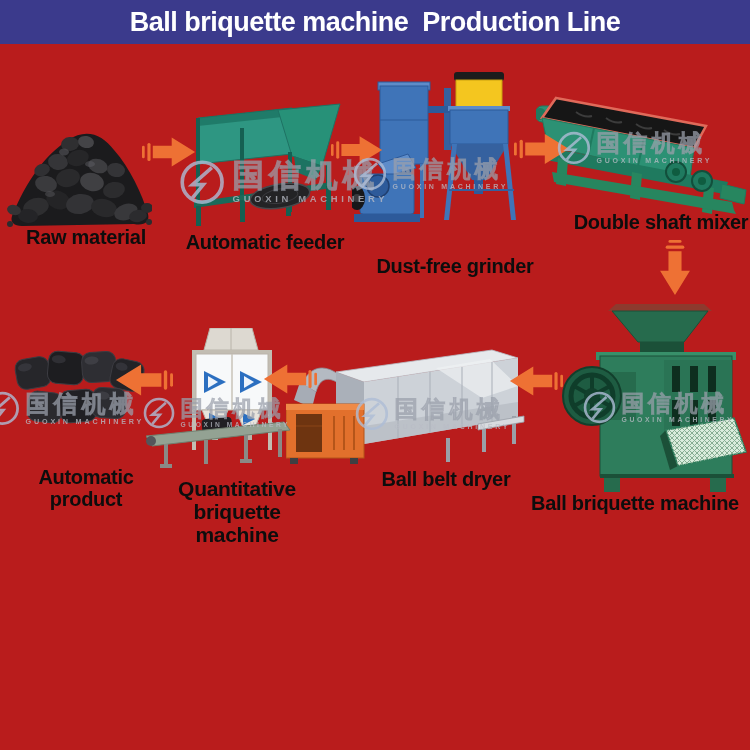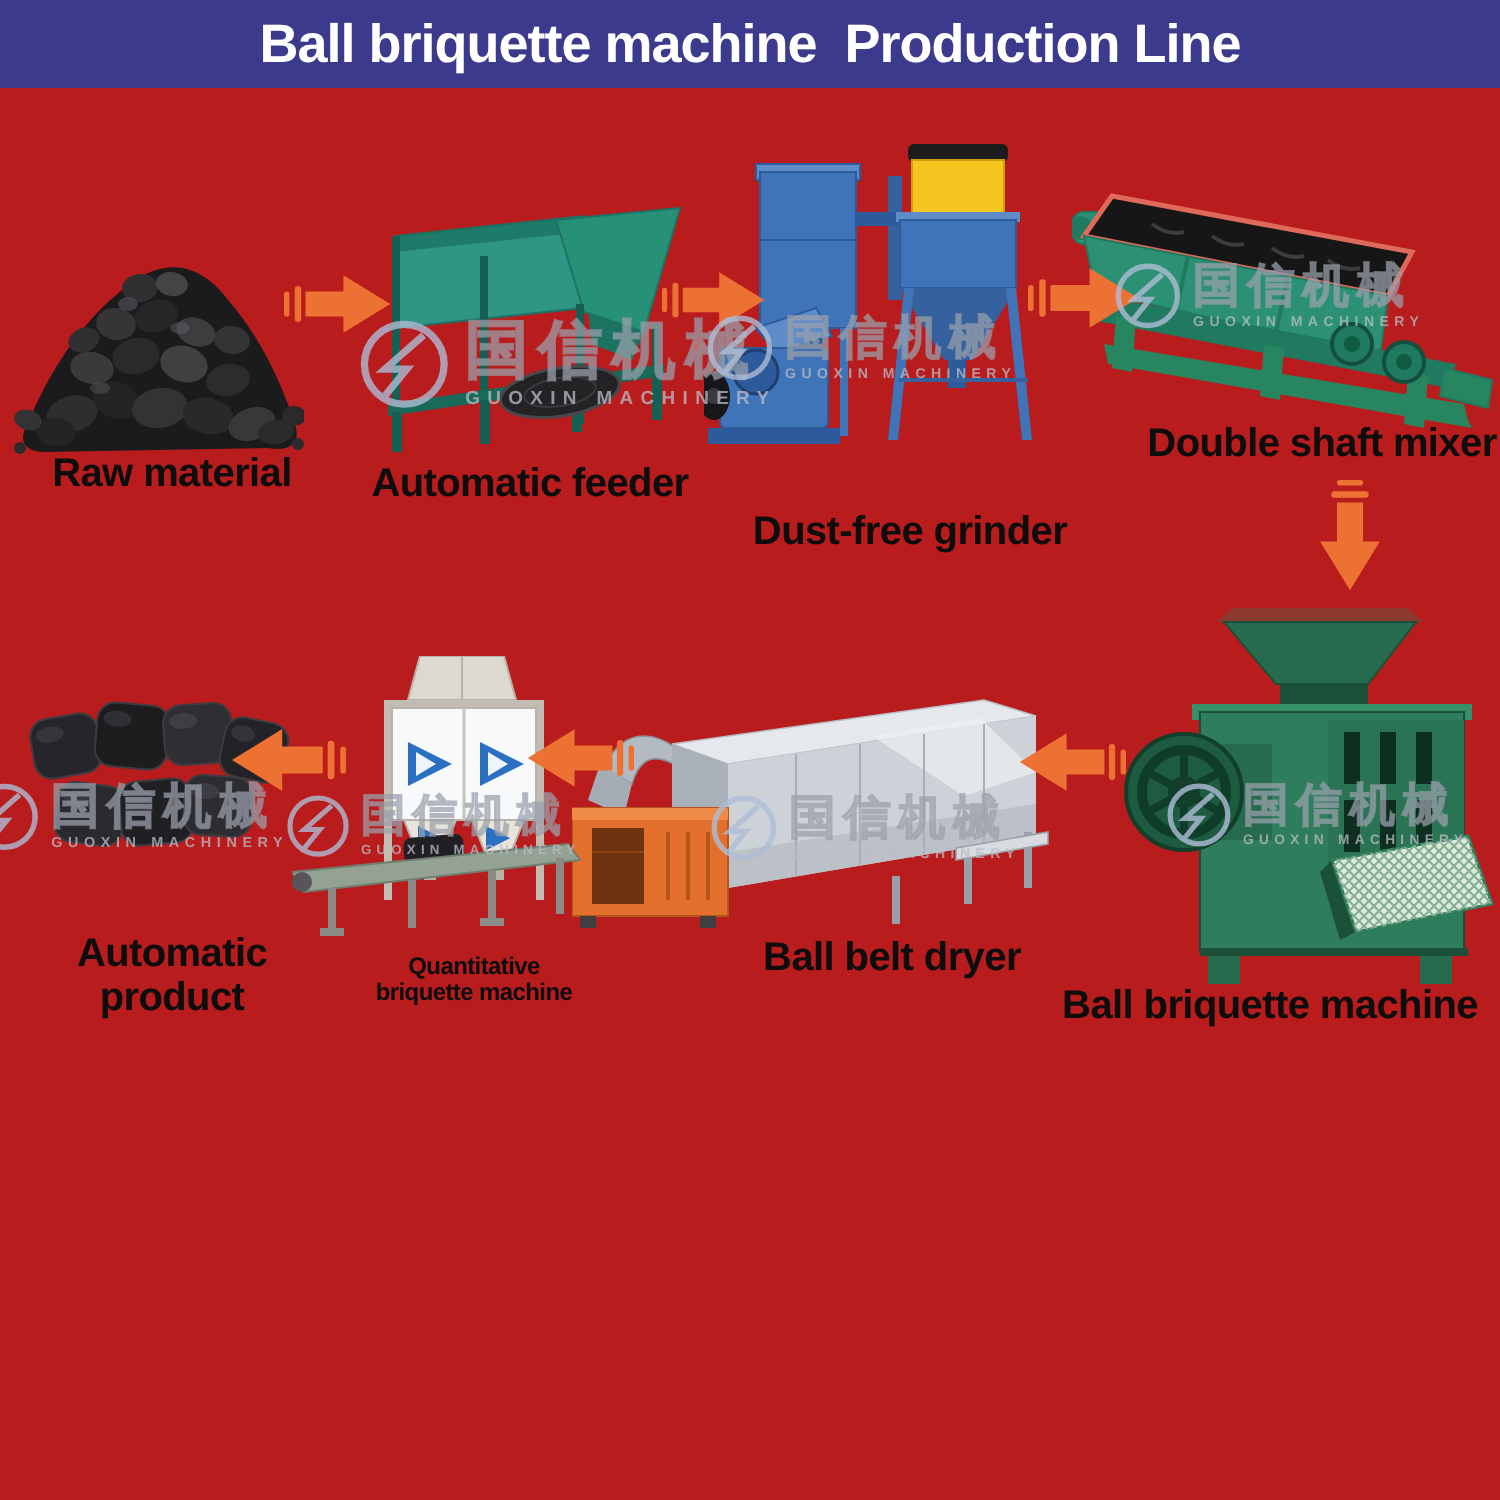--- a/index.html
+++ b/index.html
@@ -3,21 +3,21 @@
 <meta charset="utf-8">
 <style>
   html,body{margin:0;padding:0;background:#ffffff;}
   #canvas{position:relative;width:750px;height:750px;background:#b91c1c;overflow:hidden;
           font-family:"Liberation Sans",sans-serif;}
   .banner{position:absolute;left:0;top:0;width:750px;height:44px;background:#3b3a8c;z-index:6;}
   .banner-title{width:100%;height:44px;line-height:44px;text-align:center;color:#ffffff;
           font-weight:700;font-size:27px;letter-spacing:-0.5px;white-space:pre;}
   .label{position:absolute;font-weight:700;font-size:20px;color:#0d0d0d;text-align:center;
           letter-spacing:-0.3px;z-index:4;line-height:1.1;}
-  .label.small{font-size:12px;}
+  .label.small{font-size:21px;}
   .machine{position:absolute;z-index:2;}
   .arrow{position:absolute;z-index:3;}
   .wm{position:absolute;z-index:5;display:flex;align-items:flex-start;opacity:0.8;
       transform-origin:left top;pointer-events:none;}
   .wm-logo{flex:0 0 auto;margin-right:6px;}
   .wm-cn{font-size:30px;font-weight:700;letter-spacing:5px;color:rgba(200,203,210,0.55);
       -webkit-text-stroke:1px rgba(150,156,168,0.85);line-height:1.1;white-space:nowrap;}
   .wm-en{font-size:9px;font-weight:700;letter-spacing:3.5px;color:rgba(185,189,198,0.95);
       margin-top:1px;white-space:nowrap;}
 </style>

